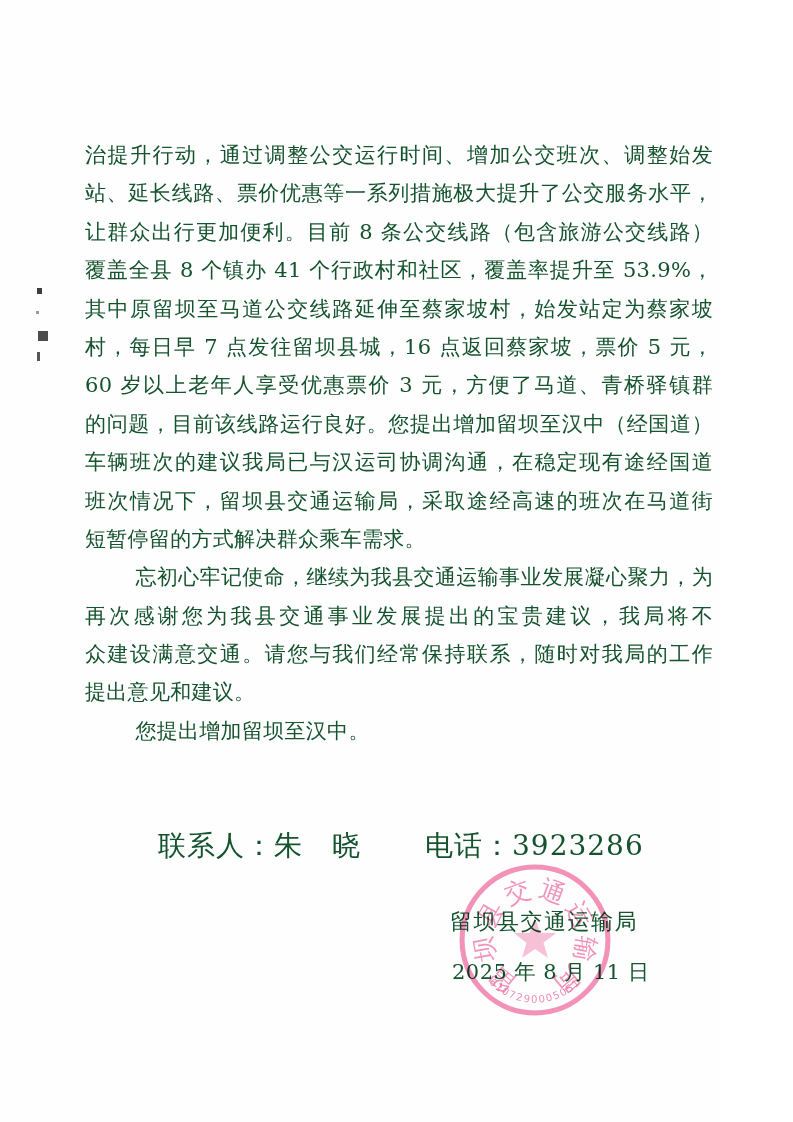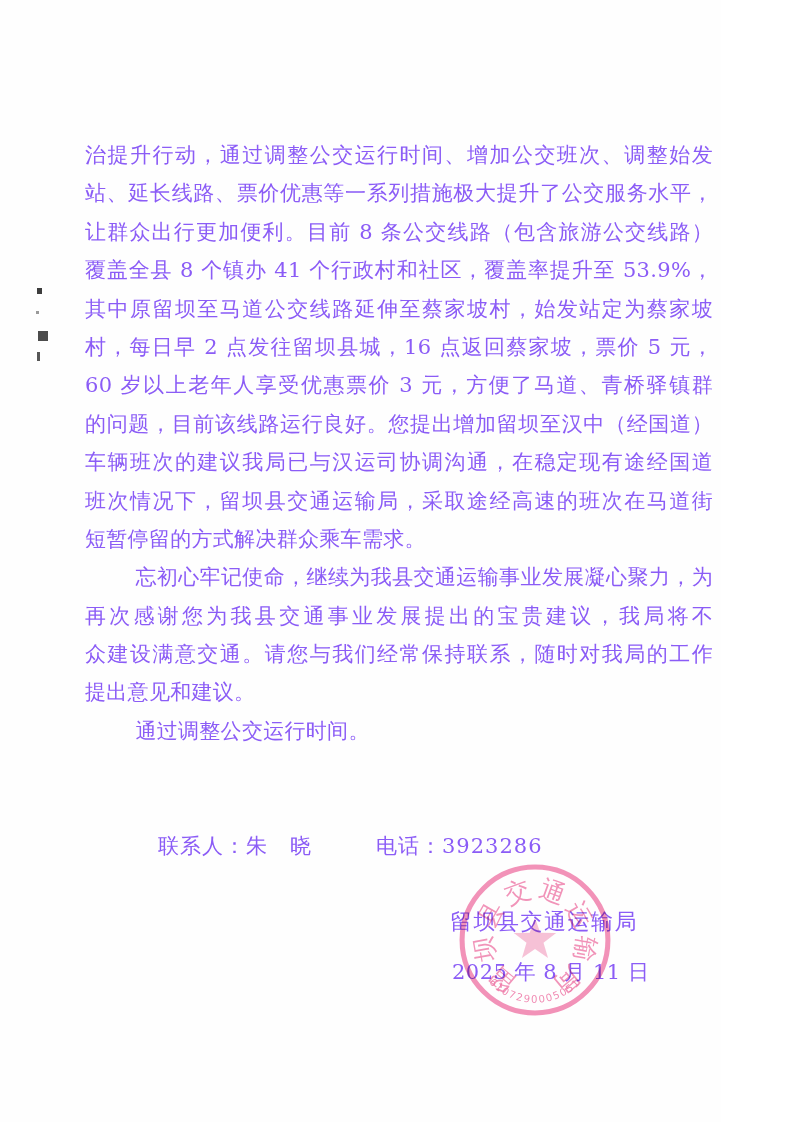--- a/index.html
+++ b/index.html
@@ -7,21 +7,21 @@
     padding: 0;
     background: #ffffff;
   }
   .page {
     position: relative;
     width: 721px;
     height: 1122px;
     background: #fefefe;
     overflow: hidden;
     font-family: "DejaVu Serif", "Liberation Serif", serif;
-    color: #8b5cf6;
+    color: #14532d;
   }
 
   
   .body-text {
     position: absolute;
     left: 85px;
     top: 136px;
     width: 628px;
     font-size: 21px;
   }
@@ -38,21 +38,21 @@
   }
   .indent-first .line:first-child {
     text-indent: 2.4em;
   }
 
   
   .contact {
     position: absolute;
     left: 158px;
     top: 831px;
-    font-size: 21px;
+    font-size: 28px;
     line-height: 30px;
     display: flex;
     gap: 64px;
     letter-spacing: 1px;
   }
 
   
   .sig-org {
     position: absolute;
     left: 450px;
@@ -125,35 +125,35 @@
   <div class="speck s3"></div>
   <div class="speck s4"></div>
 
   <div class="body-text">
     <div class="para">
         <div class="line">治提升行动，通过调整公交运行时间、增加公交班次、调整始发</div>
         <div class="line">站、延长线路、票价优惠等一系列措施极大提升了公交服务水平，</div>
         <div class="line">让群众出行更加便利。目前 8 条公交线路（包含旅游公交线路）</div>
         <div class="line">覆盖全县 8 个镇办 41 个行政村和社区，覆盖率提升至 53.9%，</div>
         <div class="line">其中原留坝至马道公交线路延伸至蔡家坡村，始发站定为蔡家坡</div>
-        <div class="line">村，每日早 2 点发往留坝县城，16 点返回蔡家坡，票价 5 元，</div>
+        <div class="line">村，每日早 7 点发往留坝县城，16 点返回蔡家坡，票价 5 元，</div>
         <div class="line">60 岁以上老年人享受优惠票价 3 元，方便了马道、青桥驿镇群</div>
         <div class="line">的问题，目前该线路运行良好。您提出增加留坝至汉中（经国道）</div>
         <div class="line">车辆班次的建议我局已与汉运司协调沟通，在稳定现有途经国道</div>
         <div class="line">班次情况下，留坝县交通运输局，采取途经高速的班次在马道街</div>
         <div class="line">短暂停留的方式解决群众乘车需求。</div>
       </div>
     <div class="para indent-first">
         <div class="line">忘初心牢记使命，继续为我县交通运输事业发展凝心聚力，为群</div>
         <div class="line">再次感谢您为我县交通事业发展提出的宝贵建议，我局将不</div>
         <div class="line">众建设满意交通。请您与我们经常保持联系，随时对我局的工作</div>
         <div class="line">提出意见和建议。</div>
       </div>
     <div class="para indent-first">
-        <div class="line">通过调整公交运行时间。</div>
+        <div class="line">您提出增加留坝至汉中。</div>
       </div>
   </div>
 
   <div class="contact">
     <span><span>联系人：</span><span>朱　晓</span></span>
     <span><span>电话：</span><span>3923286</span></span>
   </div>
 
   <div class="sig-org">留坝县交通运输局</div>
   <div class="sig-date">2025 年 8 月 11 日</div>

